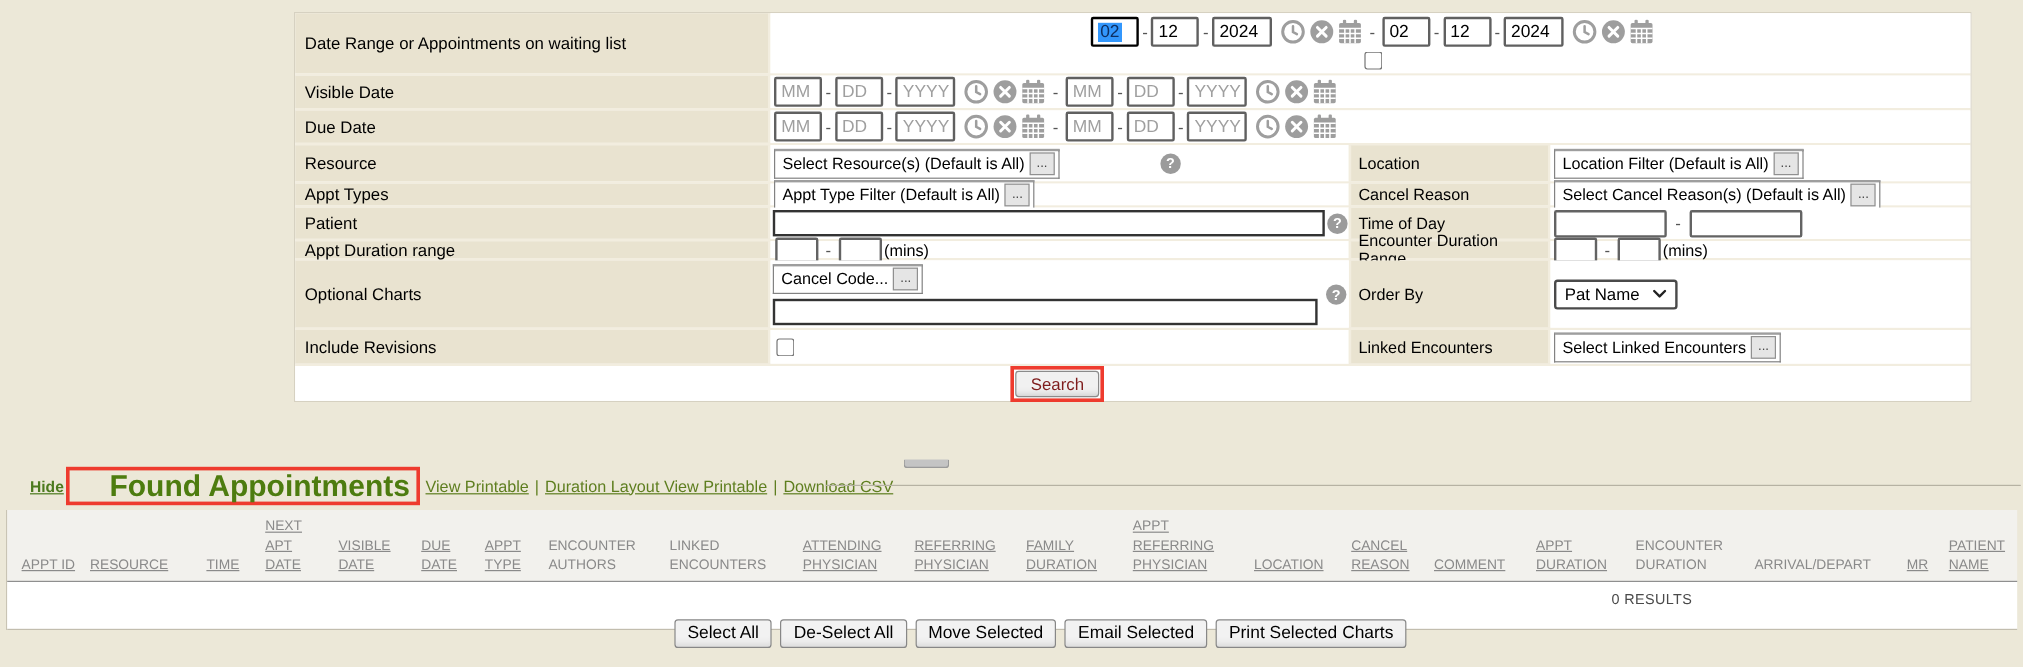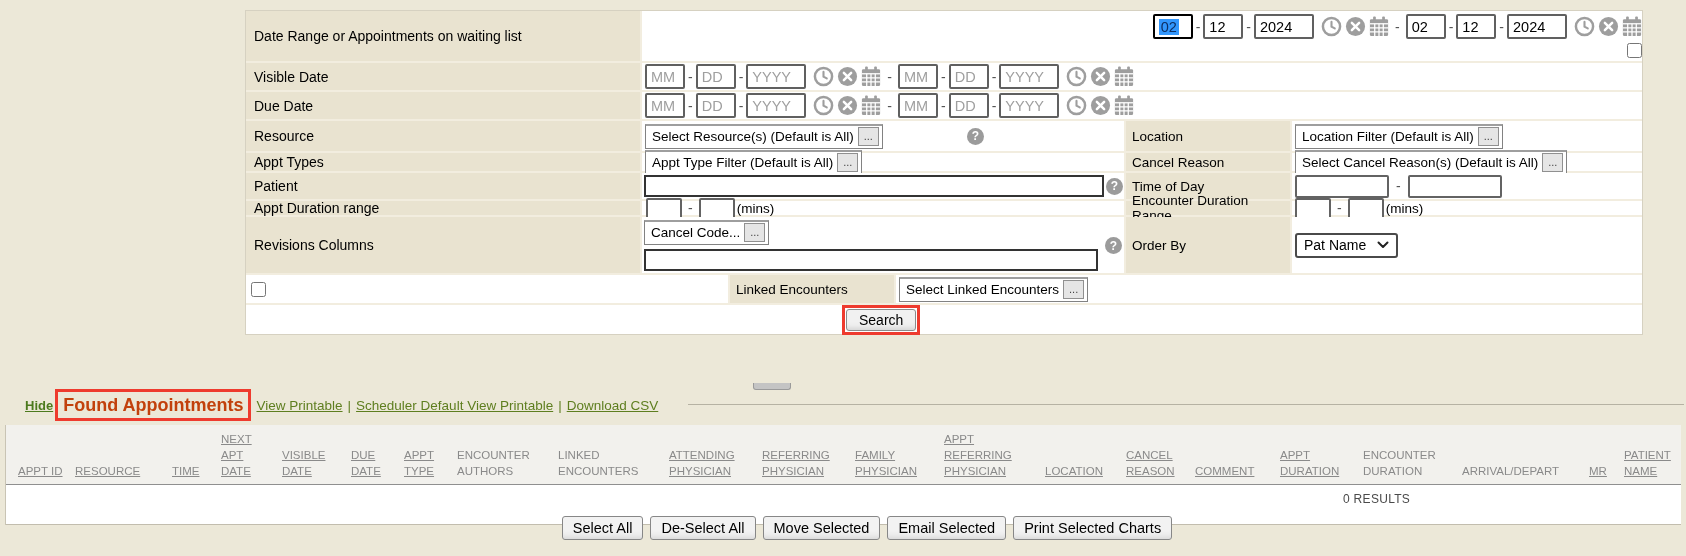--- a/index.html
+++ b/index.html
@@ -20,21 +20,21 @@
   .fcontent.grow { flex:1; }
   .leftc { width:482px; flex-shrink:0; }
   .rlabel { width:168px; background:#e9e3d0; display:flex; align-items:center; padding-left:6px;
             font-size:13.5px; flex-shrink:0; border-left:2px solid #f2eddf; border-right:2px solid #f2eddf; }
   .rcontent { flex:1; display:flex; align-items:center; padding-left:3px; background:#fff; }
 
   
   .dateline { display:flex; align-items:center; }
   .datebox { height:25px; border:2px solid #606060; border-radius:2px; background:#fff;
              display:flex; align-items:center; padding-left:4px; font-size:14.5px; cursor:text; }
-  .w-m { width:40px; } .w-y { width:60px; }
+  .w-m { width:40px; } .w-y { width:50px; }
   .datebox.ph { color:#9f9f9f; }
   .datebox.focused { border-color:#000; }
   .datebox.focused .sel { background:#3297fd; color:#0d2f63; padding:0 2px; }
   .dash { color:#555; margin:0 3px; font-size:14px; }
   .group-dash { margin:0 6px; }
   .icons { display:flex; align-items:center; gap:3px; margin-left:7px; }
   .icn { display:inline-flex; cursor:pointer; }
 
   
   input.box { height:24px; border:2px solid #636363; border-radius:2px;
@@ -54,30 +54,30 @@
   input[type=checkbox] { width:15px; height:15px; cursor:pointer; }
 
   .selectbox { display:inline-flex; align-items:center; border:2px solid #4a4a4a; border-radius:3px;
                height:25px; padding:0 7px; font-size:14px; background:#fff; gap:11px; cursor:pointer; }
 
   
   .search-row { position:relative; background:#fff; display:block; }
   .red-box { border:3px solid #ee3b2e; }
   .search-anno { position:absolute; left:596px; top:0; padding:1px; display:inline-block; }
   button.std { font:14px "Liberation Sans",sans-serif; background:#f1f1f1; border:1px solid #8b8b8b;
-               border-radius:3px; padding:2px 12px; color:#000000; box-shadow:inset 0 -7px 6px -6px #c9c9c9; cursor:pointer; }
+               border-radius:3px; padding:2px 12px; color:#7f1d1d; box-shadow:inset 0 -7px 6px -6px #c9c9c9; cursor:pointer; }
 
   .divider-handle { position:absolute; left:753px; top:383px; width:38px; height:7px; background:#c4c4c4;
                     border:1px solid #9a9a9a; border-top:none; border-radius:0 0 3px 3px; }
 
   
   .results-bar { position:absolute; left:25px; top:386px; height:38px; display:flex; align-items:center; }
   .hide-link { color:#4c7a1e; font-weight:bold; font-size:13px; text-decoration:underline; cursor:pointer; }
   .title-anno { border:3px solid #ee3b2e; padding:0 5px; margin-left:2px; }
-  .fa-title { color:#c2410c; font-size:18px; font-weight:bold; white-space:nowrap; line-height:26px; }
+  .fa-title { color:#4d7c0f; font-size:25px; font-weight:bold; white-space:nowrap; line-height:26px;margin-left:28px; }
   .bar-links { margin-left:5px; font-size:13.5px; color:#5e7e1f; display:flex; gap:5px; align-items:center; white-space:nowrap;justify-content:center; }
   .bar-links .lnk { color:#5e7e1f; text-decoration:underline; cursor:pointer; }
   .hr-line { position:absolute; left:688px; top:404px; width:996px; height:1px; background:#b6b2a3; }
 
   
   .results-table { position:absolute; left:5px; top:425px; width:1676px; border-left:1px solid #c9c4b4; }
   .thead { background:#f2f1ed; display:flex; align-items:flex-end; padding:6px 0 5px 12px; gap:11px;
            border-bottom:1px solid #8f8f8f; min-height:57px; }
   .th { font-size:11.5px; line-height:16px; color:#8a8a8a; text-decoration:underline; cursor:pointer; flex-shrink:0; }
   .th.nosort { text-decoration:none; cursor:default; }
@@ -90,21 +90,21 @@
   button.foot { font:14.5px "Liberation Sans",sans-serif; background:#f2f2f2; border:1px solid #878787;
                 border-radius:3px; padding:3px 10px; color:#000; box-shadow:inset 0 -8px 7px -7px #cfcfcf; cursor:pointer; }
 </style>
 </head>
 <body>
 
 <div class="form-panel">
 
   <div class="frow" style="height:52px">
     <div class="flabel">Date Range or Appointments on waiting list</div>
-    <div class="fcontent grow" style="flex-direction:column; align-items:flex-end; justify-content:flex-start; padding:3px 0 0 3px;">
+    <div class="fcontent grow" style="flex-direction:column; align-items:center; justify-content:flex-start; padding:3px 0 0 3px;">
       <div class="dateline">
         <div class="datebox focused w-m">
             <span class="sel">02</span>
           </div>
         <span class="dash">-</span>
         <div class="datebox w-m">12</div>
         <span class="dash">-</span>
         <div class="datebox w-y">2024</div>
         <span class="icons">
           <span class="icn">
@@ -367,21 +367,21 @@
     <div class="rlabel">Encounter Duration Range</div>
     <div class="rcontent">
       <input class="box small" style="">
       <span class="dash" style="margin:0 6px">-</span>
       <input class="box small" style="">
       <span class="mins">(mins)</span>
     </div>
   </div>
 
   <div class="frow" style="height:58px">
-    <div class="flabel">Revisions Columns</div>
+    <div class="flabel">Optional Charts</div>
     <div class="fcontent leftc" style="flex-direction:column; align-items:flex-start; justify-content:center; gap:4px; padding-left:2px; position:relative;">
       <div class="filterbox">
         <span>Cancel Code...</span>
         <button class="more-btn">...</button>
       </div>
       <input class="box dark" style="width: 454px;">
       <span class="qmark" style="position:absolute; right:2px; top:20px">?</span>
     </div>
     <div class="rlabel">Order By</div>
     <div class="rcontent">
@@ -390,20 +390,21 @@
         <span class="icn">
             <svg width="12" height="8" viewBox="0 0 12 8">
               <path d="M1.5 1.5L6 6l4.5-4.5" fill="none" stroke="#222" stroke-width="2" stroke-linecap="round" stroke-linejoin="round"></path>
             </svg>
           </span>
       </div>
     </div>
   </div>
 
   <div class="frow" style="height:30px">
+    <div class="flabel">Include Revisions</div>
     <div class="fcontent leftc" style="padding-left:5px">
       <input type="checkbox" style="">
     </div>
     <div class="rlabel">Linked Encounters</div>
     <div class="rcontent">
       <div class="filterbox">
         <span>Select Linked Encounters</span>
         <button class="more-btn">...</button>
       </div>
     </div>
@@ -419,41 +420,41 @@
 <div class="divider-handle"></div>
 
 <div class="results-bar">
   <span class="hide-link">Hide</span>
   <span class="title-anno">
     <span class="fa-title">Found Appointments</span>
   </span>
   <span class="bar-links">
     <span class="lnk">View Printable</span>
     <span>|</span>
-    <span class="lnk">Scheduler Default View Printable</span>
+    <span class="lnk">Duration Layout View Printable</span>
     <span>|</span>
     <span class="lnk">Download CSV</span>
   </span>
 </div>
 <div class="hr-line"></div>
 
 <div class="results-table">
   <div class="thead">
     <div class="th" style="width:46px">APPT ID</div>
     <div class="th" style="width:86px">RESOURCE</div>
     <div class="th" style="width:38px">TIME</div>
     <div class="th" style="width:50px">NEXT APT DATE</div>
     <div class="th" style="width:58px">VISIBLE DATE</div>
     <div class="th" style="width:42px">DUE DATE</div>
     <div class="th" style="width:42px">APPT TYPE</div>
     <div class="th nosort" style="width:90px">ENCOUNTER AUTHORS</div>
     <div class="th nosort" style="width:100px">LINKED ENCOUNTERS</div>
     <div class="th" style="width:82px">ATTENDING PHYSICIAN</div>
     <div class="th" style="width:82px">REFERRING PHYSICIAN</div>
-    <div class="th" style="width:78px">FAMILY PHYSICIAN</div>
+    <div class="th" style="width:78px">FAMILY DURATION</div>
     <div class="th" style="width:90px">APPT REFERRING PHYSICIAN</div>
     <div class="th" style="width:70px">LOCATION</div>
     <div class="th" style="width:58px">CANCEL REASON</div>
     <div class="th" style="width:74px">COMMENT</div>
     <div class="th" style="width:72px">APPT DURATION</div>
     <div class="th nosort" style="width:88px">ENCOUNTER DURATION</div>
     <div class="th nosort" style="width:116px">ARRIVAL/DEPART</div>
     <div class="th" style="width:24px">MR</div>
     <div class="th" style="width:60px">PATIENT NAME</div>
   </div>

